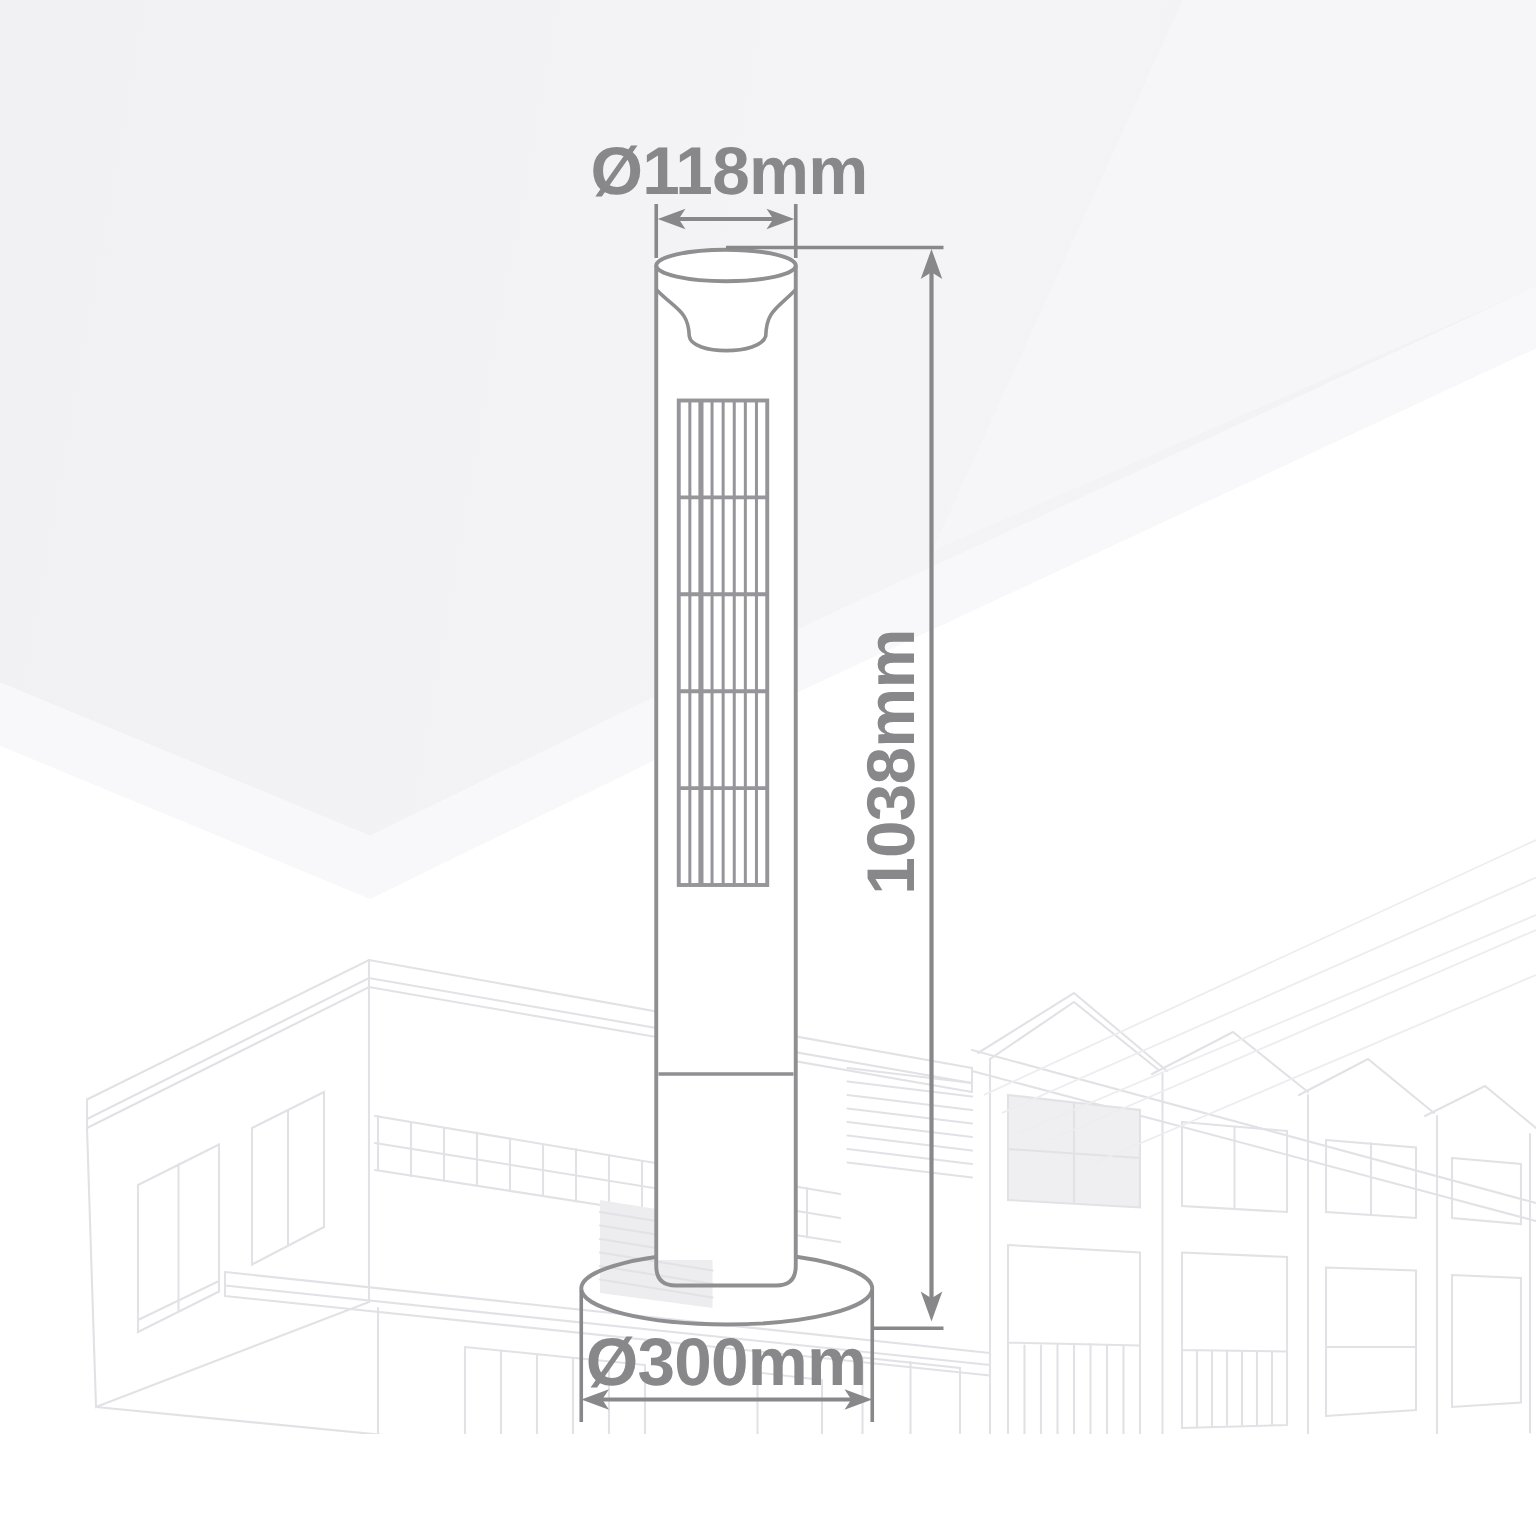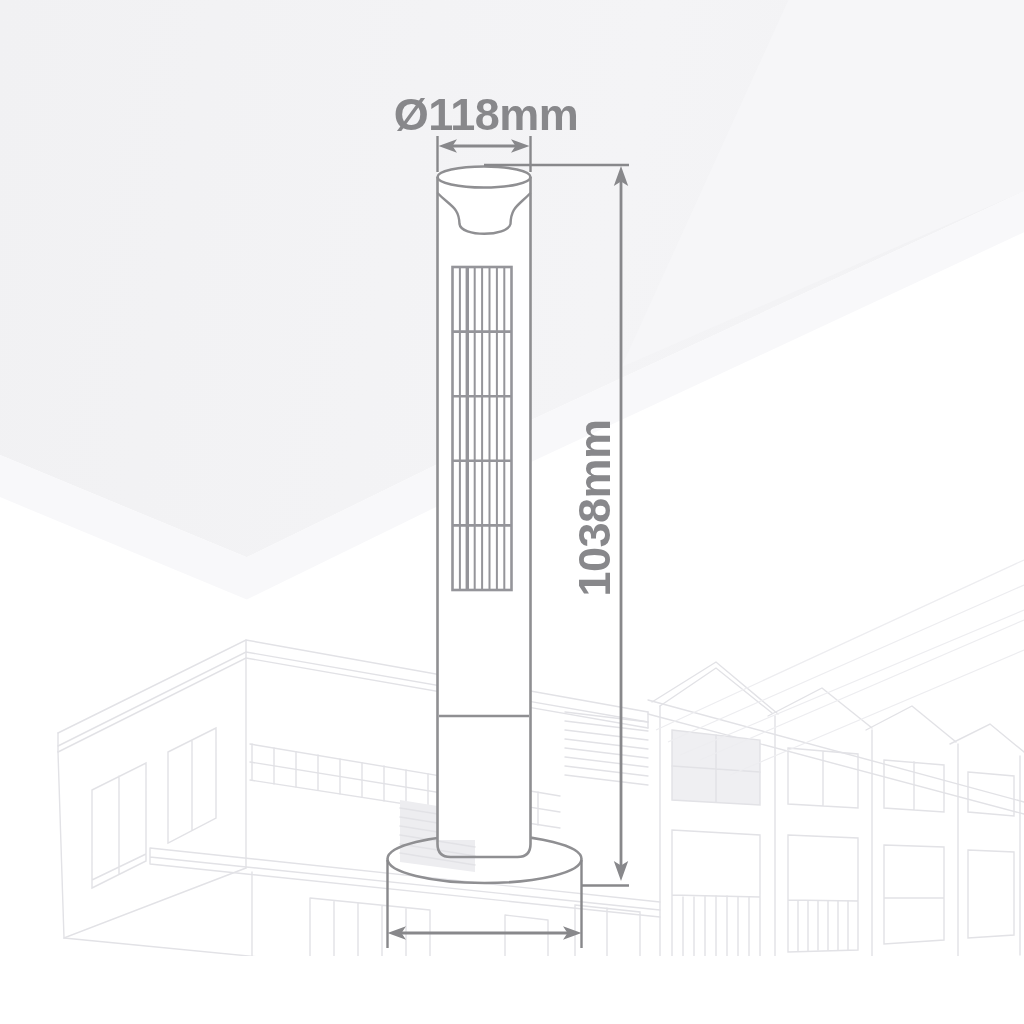--- a/index.html
+++ b/index.html
@@ -149,13 +149,14 @@
 
       <path d="M387.5,860 V948 M581.5,860 V948" stroke-width="2.4" fill="none"></path>
       <path d="M401,933 H568" stroke-width="2.8" fill="none"></path>
       <polygon points="387.5,933 406,926.2 401.5,933 406,939.8" stroke="none"></polygon>
       <polygon points="581.5,933 563,926.2 567.5,933 563,939.8" stroke="none"></polygon>
     </g>
   </svg>
 
   <div id="label-top" class="dim-label">Ø118mm</div>
   <div id="label-height" class="dim-label">1038mm</div>
+  <div id="label-base" class="dim-label">Ø300mm</div>
 </div>
 
 </body></html>

